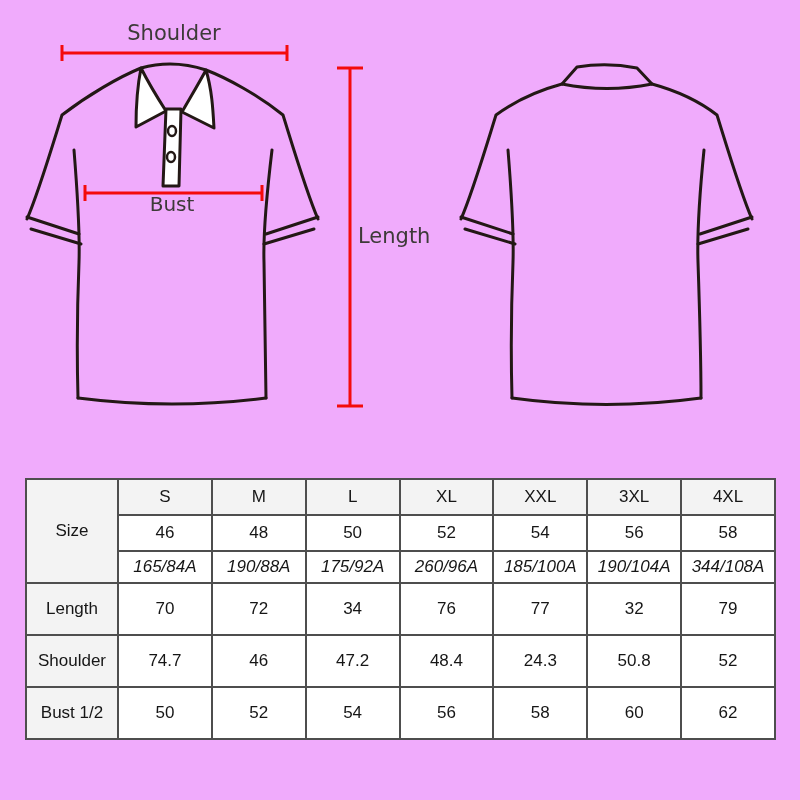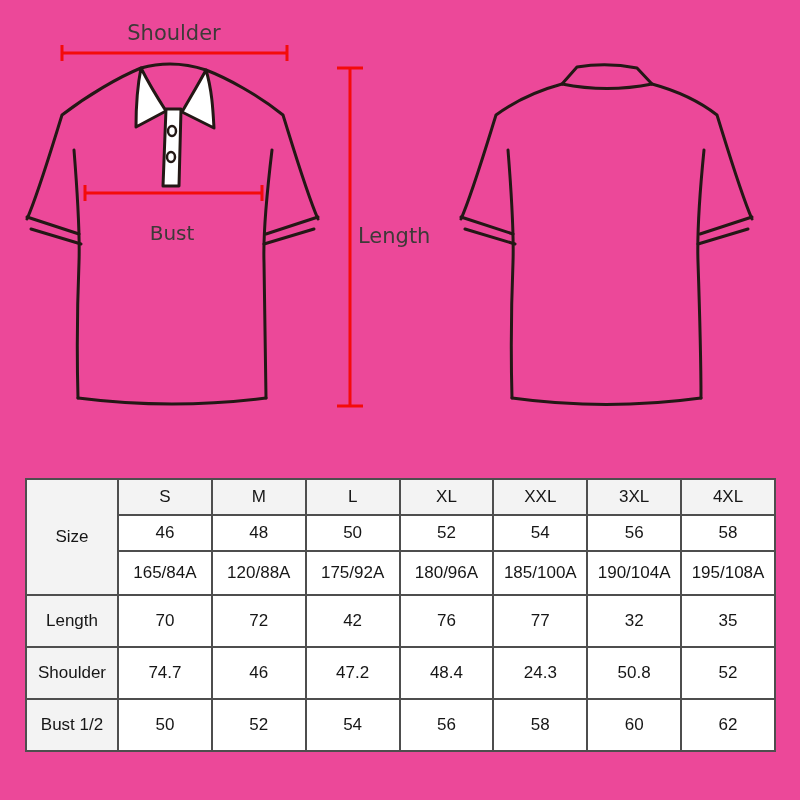--- a/index.html
+++ b/index.html
@@ -1,41 +1,41 @@
 <!DOCTYPE html>
 <html><head>
 <meta charset="utf-8">
 <style>
   html,body{margin:0;padding:0;background:#ffffff;}
   #stage{
-    position:relative;width:800px;height:800px;background:#ec4899;
+    position:relative;width:800px;height:800px;background:#f0abfc;
     font-family:"Liberation Sans",sans-serif;overflow:hidden;
   }
   #diagram-svg{position:absolute;left:0;top:0;}
   .dia-label{
     position:absolute;color:#3d3a38;
     font-family:"DejaVu Sans",sans-serif;
     white-space:nowrap;line-height:1;
   }
   .lbl-shoulder{left:174px;top:33px;transform:translate(-50%,-50%);font-size:21px;}
-  .lbl-bust{left:172px;top:233px;transform:translate(-50%,-50%);font-size:20px;}
+  .lbl-bust{left:172px;top:204px;transform:translate(-50%,-50%);font-size:20px;}
   .lbl-length{left:358px;top:236px;transform:translateY(-50%);font-size:21px;}
 
   table.size-chart{
     position:absolute;left:25px;top:478px;width:751px;
     border-collapse:collapse;table-layout:fixed;
     font-size:17px;color:#161616;background:#ffffff;
   }
   .size-chart th,.size-chart td{
     border:2px solid #4e4e4e;text-align:center;vertical-align:middle;
     padding:0;font-weight:400;overflow:hidden;
   }
   .size-chart .shade{background:#f3f3f3;}
   .r-sm{height:36px;}
-  .r-md{height:44px;}
+  .r-md{height:32px;font-style:italic;}
   .r-lg{height:52px;}
 </style>
 </head>
 <body>
 
 <div id="stage">
 
   <svg id="diagram-svg" width="800" height="460" viewBox="0 0 800 460">
 
     <g fill="none" stroke="#231815" stroke-width="3" stroke-linecap="round" stroke-linejoin="round">
@@ -135,36 +135,36 @@
         <td>46</td>
         <td>48</td>
         <td>50</td>
         <td>52</td>
         <td>54</td>
         <td>56</td>
         <td>58</td>
       </tr>
       <tr class="r-md">
         <td>165/84A</td>
-        <td>120/88A</td>
+        <td>190/88A</td>
         <td>175/92A</td>
-        <td>180/96A</td>
+        <td>260/96A</td>
         <td>185/100A</td>
         <td>190/104A</td>
-        <td>195/108A</td>
+        <td>344/108A</td>
       </tr>
       <tr class="r-lg">
         <th class="shade">Length</th>
         <td>70</td>
         <td>72</td>
-        <td>42</td>
+        <td>34</td>
         <td>76</td>
         <td>77</td>
         <td>32</td>
-        <td>35</td>
+        <td>79</td>
       </tr>
       <tr class="r-lg">
         <th class="shade">Shoulder</th>
         <td>74.7</td>
         <td>46</td>
         <td>47.2</td>
         <td>48.4</td>
         <td>24.3</td>
         <td>50.8</td>
         <td>52</td>

